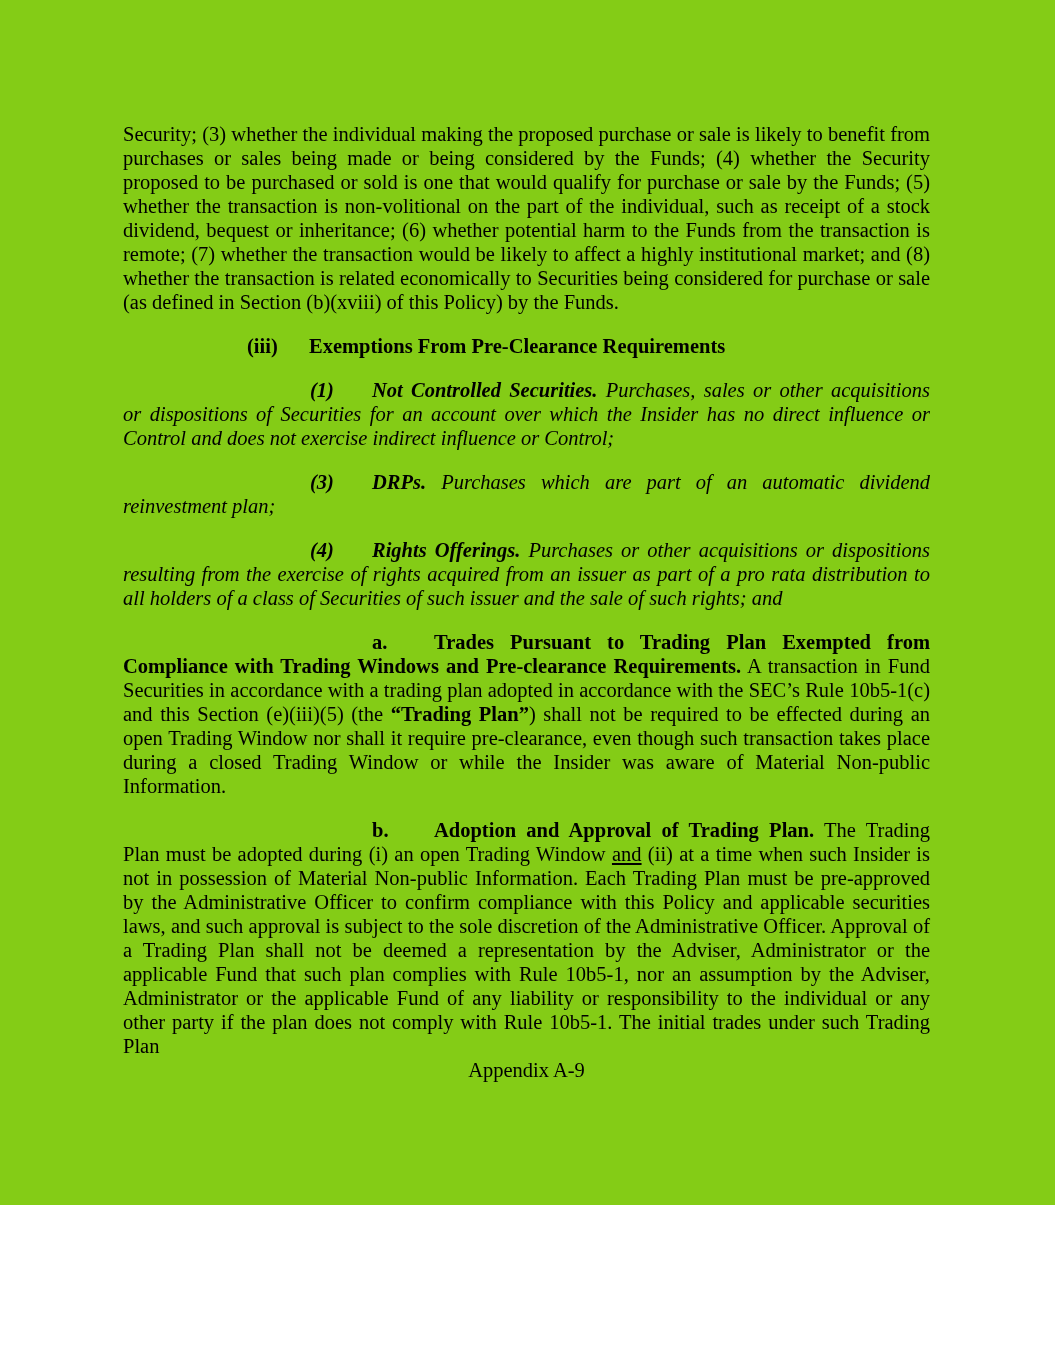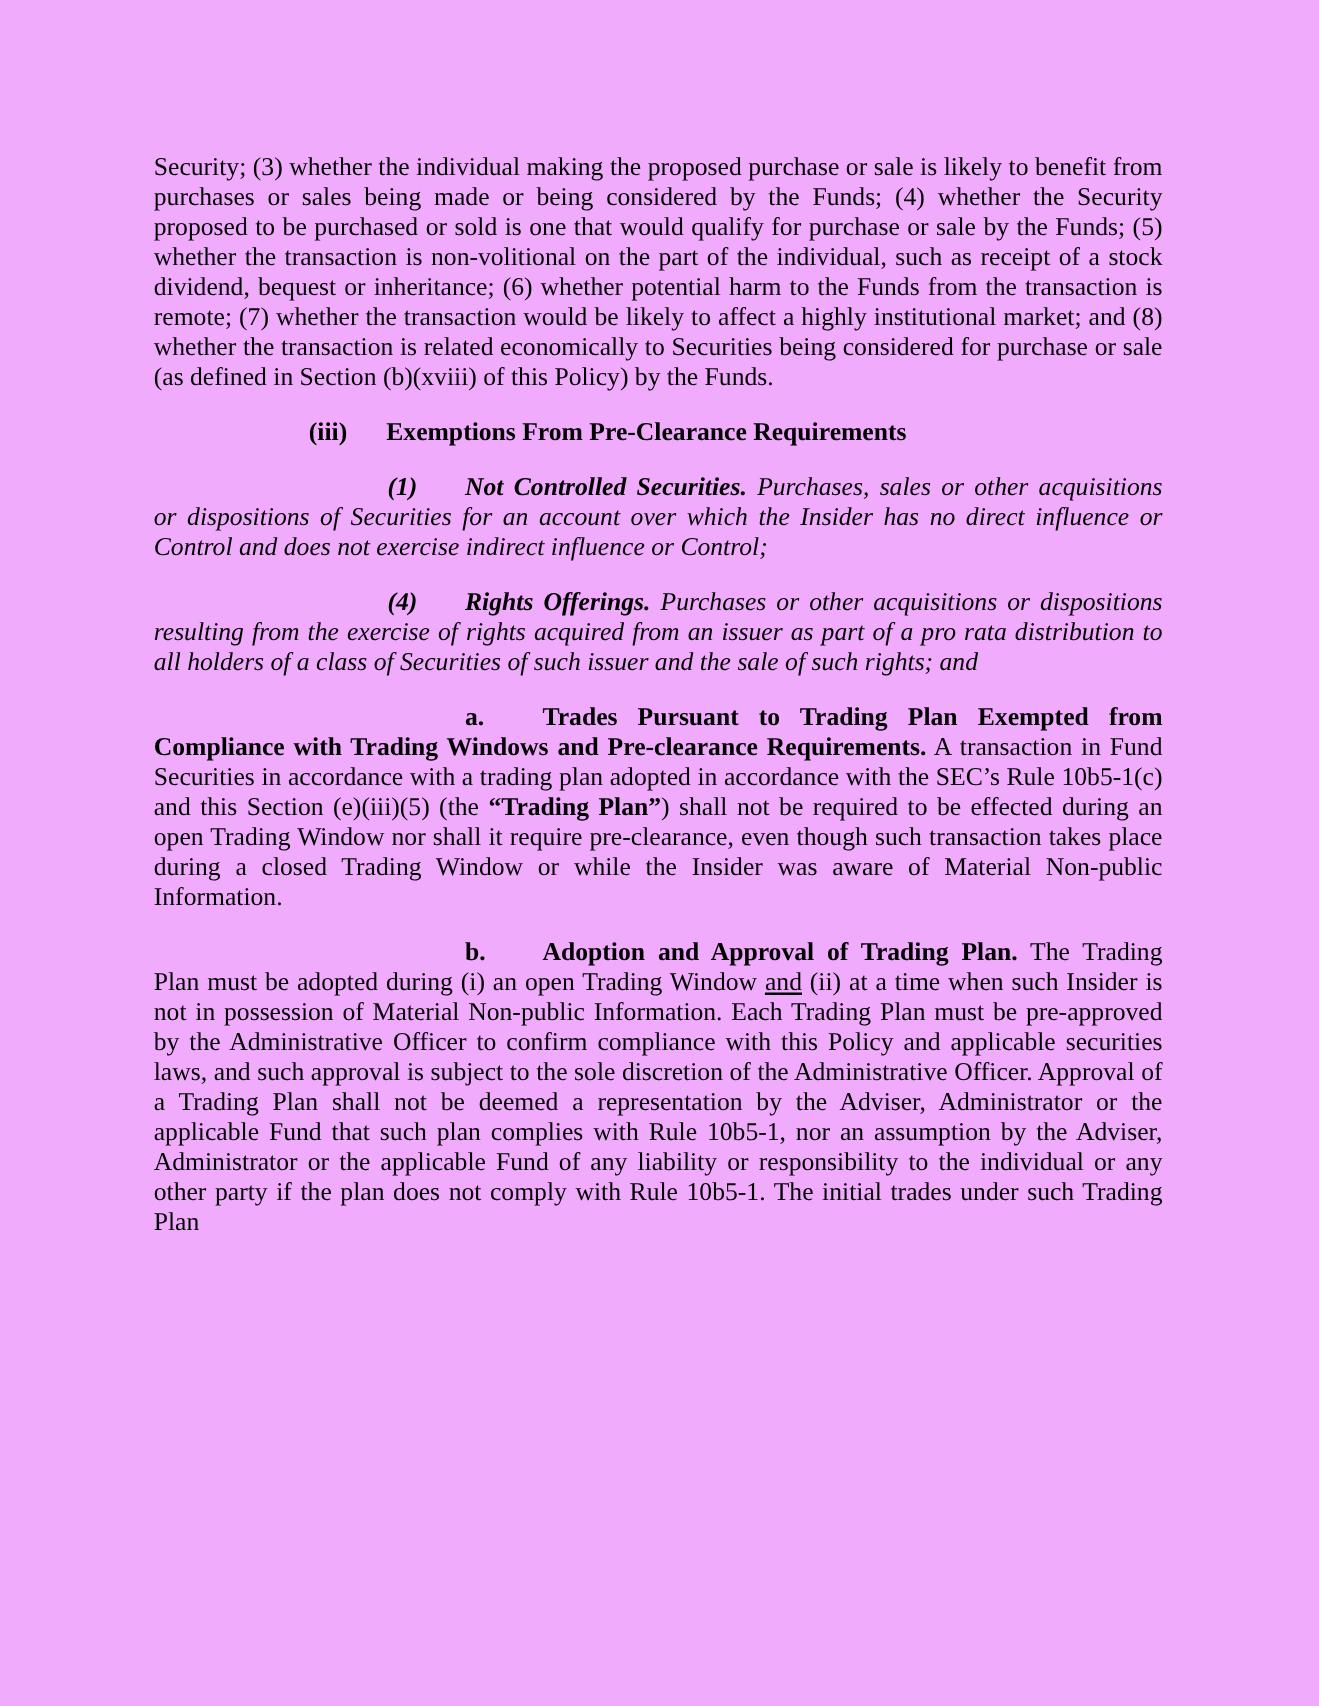--- a/index.html
+++ b/index.html
@@ -3,22 +3,22 @@
 <meta charset="utf-8">
 <style>
   html, body {
     margin: 0;
     padding: 0;
     background: #ffffff;
   }
   .page {
     position: relative;
     width: 1055px;
-    height: 1365px;
-    background: #f0abfc;
+    height: 1205px;
+    background: #84cc16;
     color: #000000;
     font-family: "Liberation Serif", "DejaVu Serif", serif;
     font-size: 20.5px;
     line-height: 24px;
     box-sizing: border-box;
     padding: 122px 125px 0 123px;
     overflow: hidden;
   }
   .page p {
     margin: 0 0 20px 0;
@@ -42,17 +42,19 @@
   }
 </style>
 </head>
 <body>
 
 <div class="page">
   <div>
       <p class="p-body"><span>Security; (3) whether the individual making the proposed purchase or sale is likely to benefit from purchases or sales being made or being considered by the Funds; (4) whether the Security proposed to be purchased or sold is one that would qualify for purchase or sale by the Funds; (5) whether the transaction is non-volitional on the part of the individual, such as receipt of a stock dividend, bequest or inheritance; (6) whether potential harm to the Funds from the transaction is remote; (7) whether the transaction would be likely to affect a highly institutional market; and (8) whether the transaction is related economically to Securities being considered for purchase or sale (as defined in Section (b)(xviii) of this Policy) by the Funds.</span></p>
       <p class="p-heading"><span class="b box-tab">(iii)</span><span class="b">Exemptions From Pre-Clearance Requirements</span></p>
       <p class="p-item"><span class="b box-tab">(1)</span><span class="b">Not Controlled Securities.</span><span>  Purchases, sales or other acquisitions or dispositions of Securities for an account over which the Insider has no direct influence or Control and does not exercise indirect influence or Control;</span></p>
+      <p class="p-item"><span class="b box-tab">(3)</span><span class="b">DRPs.</span><span>  Purchases which are part of an automatic dividend reinvestment plan;</span></p>
       <p class="p-item"><span class="b box-tab">(4)</span><span class="b">Rights Offerings.</span><span>  Purchases or other acquisitions or dispositions resulting from the exercise of rights acquired from an issuer as part of a pro rata distribution to all holders of a class of Securities of such issuer and the sale of such rights; and</span></p>
       <p class="p-sub"><span class="b box-tab">a.</span><span class="b">Trades Pursuant to Trading Plan Exempted from Compliance with Trading Windows and Pre-clearance Requirements.</span><span>  A transaction in Fund Securities in accordance with a trading plan adopted in accordance with the SEC’s Rule 10b5-1(c) and this Section (e)(iii)(5) (the </span><span class="b">“Trading Plan”</span><span>) shall not be required to be effected during an open Trading Window nor shall it require pre-clearance, even though such transaction takes place during a closed Trading Window or while the Insider was aware of Material Non-public Information.</span></p>
       <p class="p-sub last"><span class="b box-tab">b.</span><span class="b">Adoption and Approval of Trading Plan.</span><span>  The Trading Plan must be adopted during (i) an open Trading Window </span><span class="u">and</span><span> (ii) at a time when such Insider is not in possession of Material Non-public Information.  Each Trading Plan must be pre-approved by the Administrative Officer to confirm compliance with this Policy and applicable securities laws, and such approval is subject to the sole discretion of the Administrative Officer. Approval of a Trading Plan shall not be deemed a representation by the Adviser, Administrator or the applicable Fund that such plan complies with Rule 10b5-1, nor an assumption by the Adviser, Administrator or the applicable Fund of any liability or responsibility to the individual or any other party if the plan does not comply with Rule 10b5-1.  The initial trades under such Trading Plan</span></p>
     </div>
+  <p class="page-footer">Appendix A-9</p>
 </div>
 
 </body></html>

